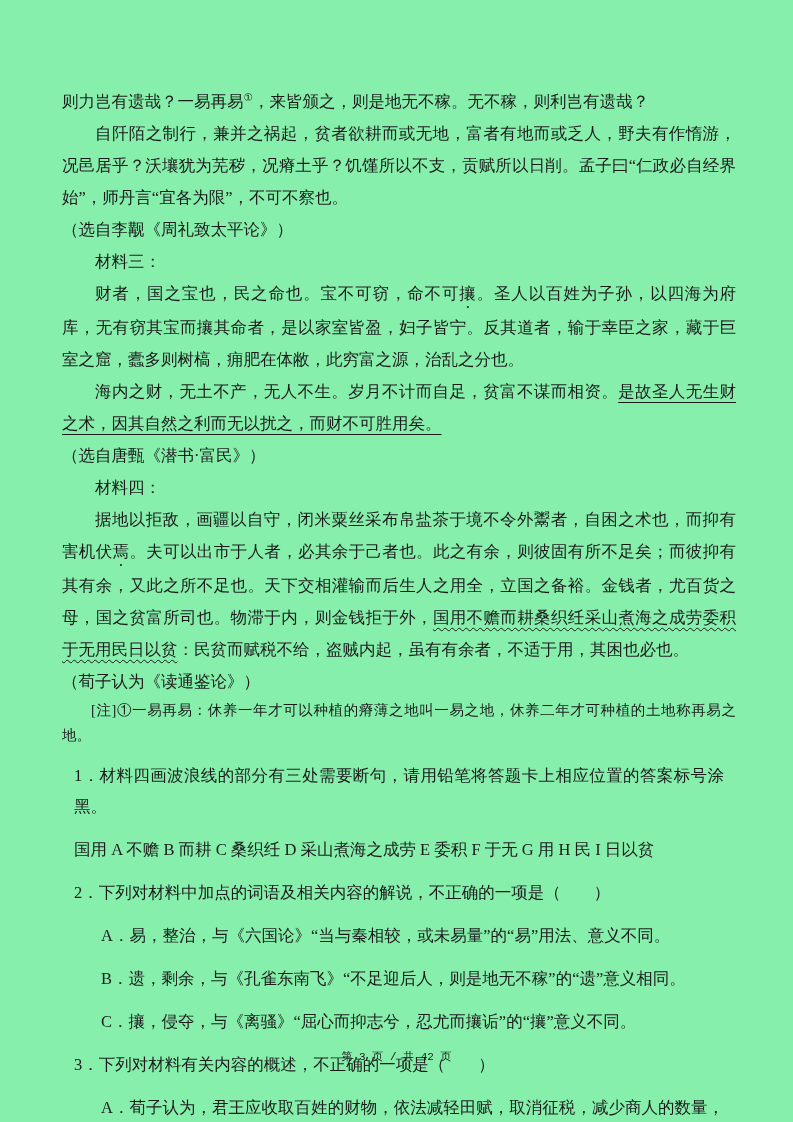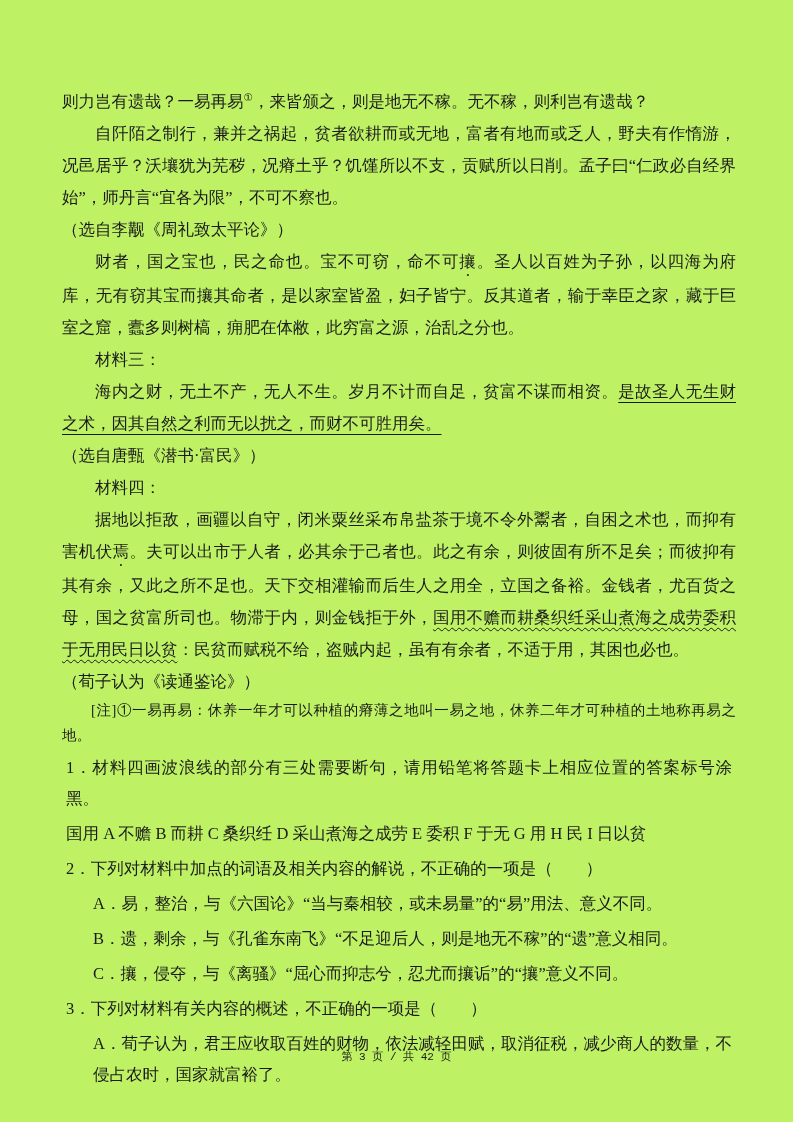--- a/index.html
+++ b/index.html
@@ -1,40 +1,40 @@
 <!DOCTYPE html>
 <html><head>
 <meta charset="utf-8">
 <style>
   html,body{margin:0;padding:0;background:#ffffff;}
   .page{
     position:relative;
     width:793px;height:1122px;
     box-sizing:border-box;
     padding:86px 57px 0 62px;
-    background:#bef264;
+    background:#86efac;
     color:#1b1b1b;
     font-family:"Liberation Serif","DejaVu Serif",serif;
     overflow:hidden;
   }
   
   .kai{
     font-size:16.5px;
     line-height:32px;
     text-align:justify;
     margin:0;
   }
   .indent{text-indent:2em;}
   .source{}
   .note{font-size:14.5px;line-height:25px;text-indent:2em;text-align:justify;margin:0;}
   
   .q{
     font-size:16.5px;
     line-height:31px;
-    margin:4px;
+    margin:12px;
     text-align:justify;
   }
   .option{padding-left:27px;}
   .noteref{
     font-size:10.5px;
     vertical-align:super;
     line-height:0;
   }
   .em-dot{
     -webkit-text-emphasis:filled dot;
@@ -66,23 +66,23 @@
 <body>
 
 <div class="page">
 
   <p class="kai"><span>则力岂有遗哉？一易再易</span><span class="noteref">①</span><span>，来皆颁之，则是地无不稼。无不稼，则利岂有遗哉？</span></p>
 
   <p class="kai indent">自阡陌之制行，兼并之祸起，贫者欲耕而或无地，富者有地而或乏人，野夫有作惰游，况邑居乎？沃壤犹为芜秽，况瘠土乎？饥馑所以不支，贡赋所以日削。孟子曰“仁政必自经界始”，师丹言“宜各为限”，不可不察也。</p>
 
   <p class="kai source">（选自李觏《周礼致太平论》）</p>
 
+  <p class="kai indent">材料三：</p>
+
   <p class="kai indent"><span>财者，国之宝也，民之命也。宝不可窃，命不可</span><span class="em-dot">攘</span><span>。圣人以百姓为子孙，以四海为府库，无有窃其宝而攘其命者，是以家室皆盈，妇子皆宁。反其道者，输于幸臣之家，藏于巨室之窟，蠹多则树槁，痈肥在体敝，此穷富之源，治乱之分也。</span></p>
-
-  <p class="kai indent">材料三：</p>
 
   <p class="kai indent"><span>海内之财，无土不产，无人不生。岁月不计而自足，贫富不谋而相资。</span><span class="u-solid">是故圣人无生财之术，因其自然之利而无以扰之，而财不可胜用矣。</span></p>
 
   <p class="kai source">（选自唐甄《潜书·富民》）</p>
 
   <p class="kai indent">材料四：</p>
 
   <p class="kai indent"><span>据地以拒敌，画疆以自守，闭米粟丝采布帛盐茶于境不令外鬻者，自困之术也，而抑有害机伏</span><span class="em-dot">焉</span><span>。夫可以出市于人者，必其余于己者也。此之有余，则彼固有所不足矣；而彼抑有其有余，又此之所不足也。天下交相灌输而后生人之用全，立国之备裕。金钱者，尤百货之母，国之贫富所司也。物滞于内，则金钱拒于外，</span><span class="u-wavy">国用不赡而耕桑织纴采山煮海之成劳委积于无用民日以贫</span><span>：民贫而赋税不给，盗贼内起，虽有有余者，不适于用，其困也必也。</span></p>
 
   <p class="kai source">（荀子认为《读通鉴论》）</p>

